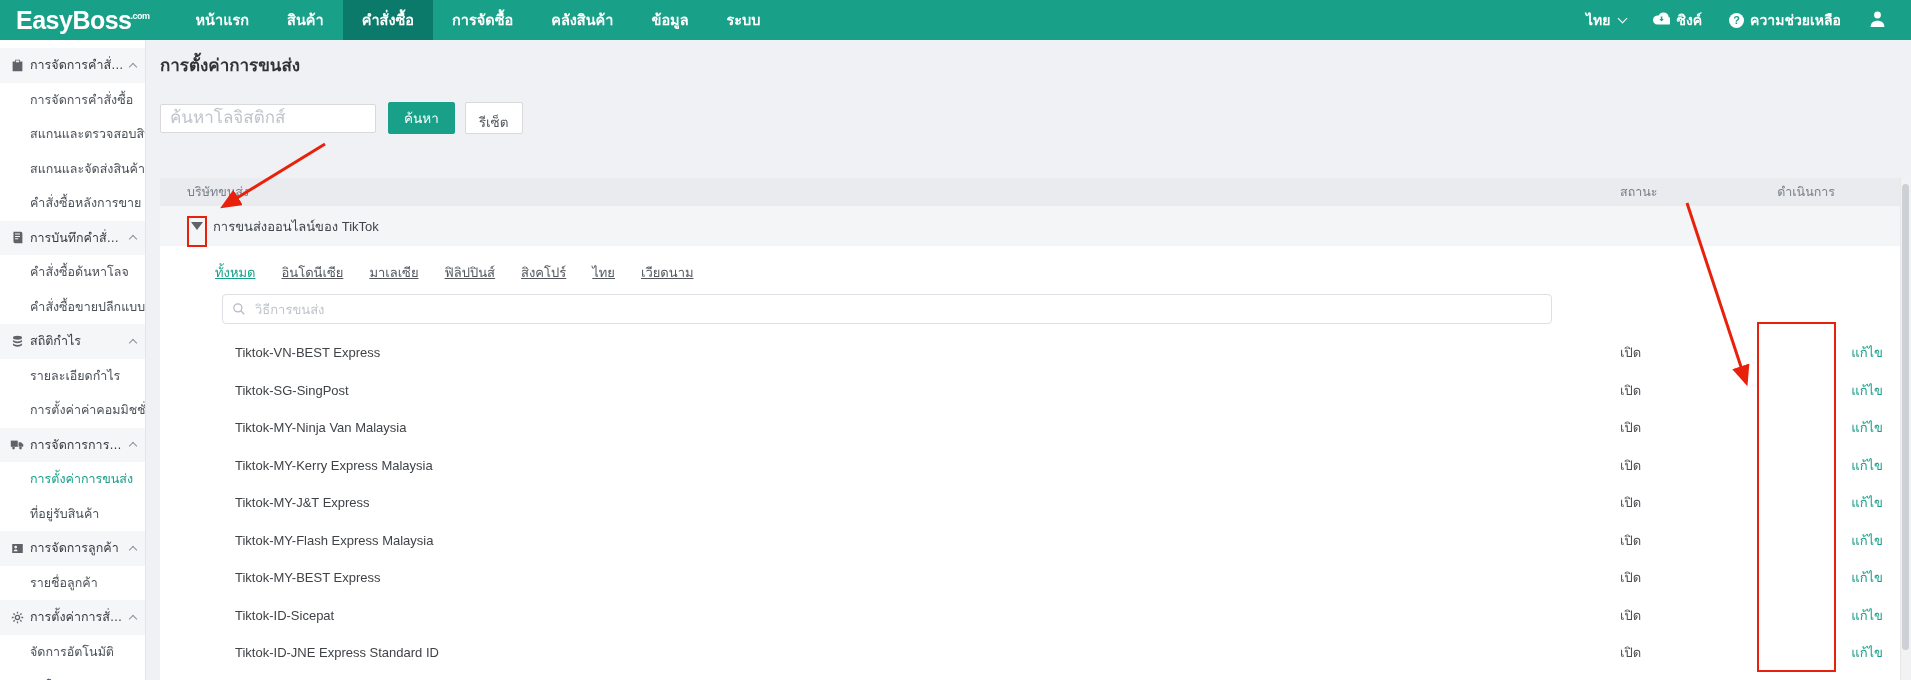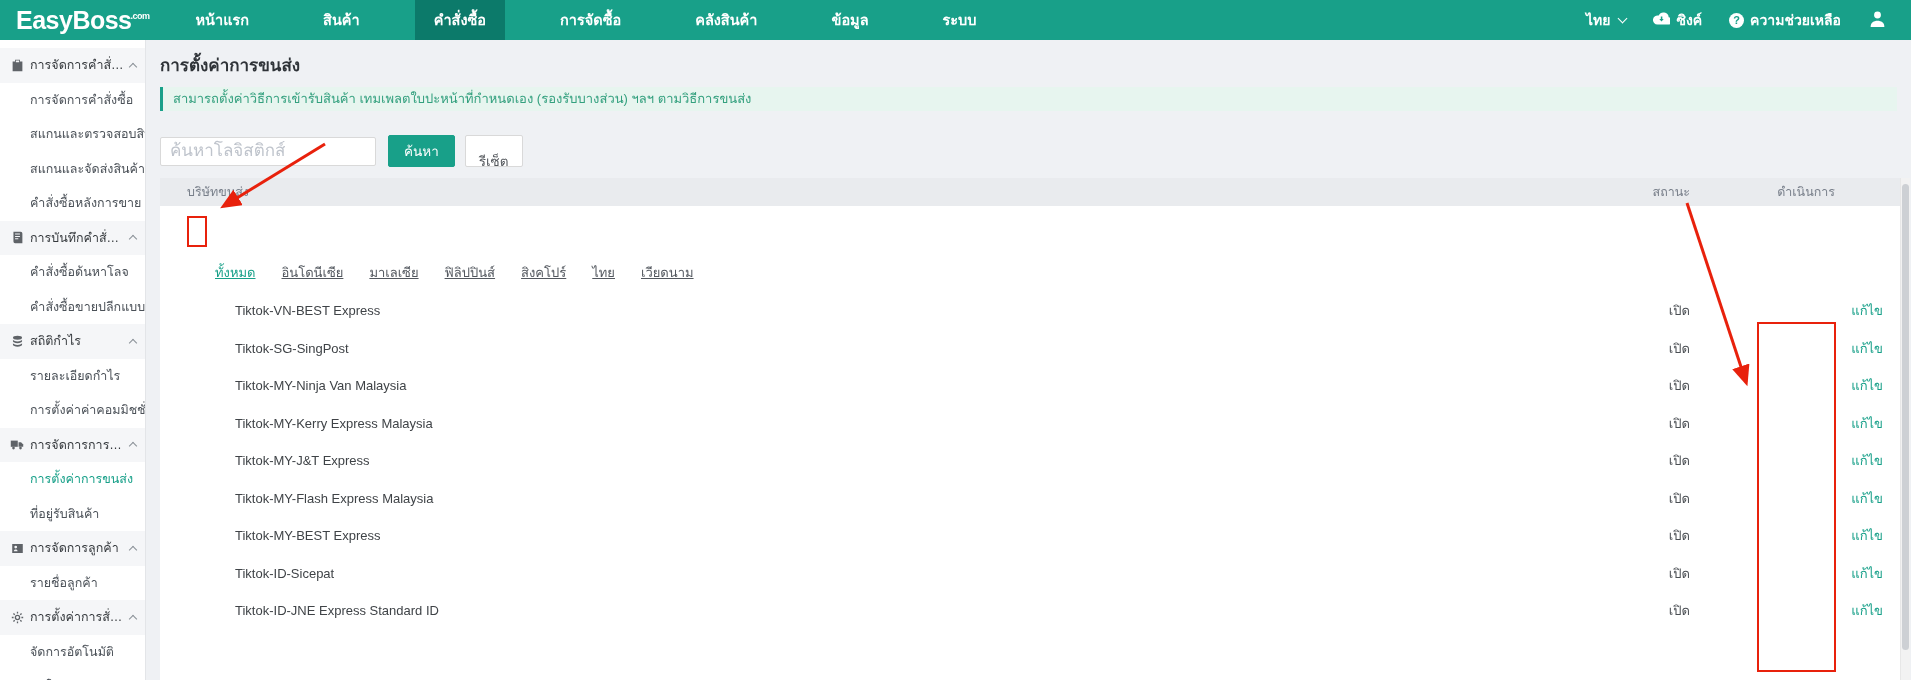--- a/index.html
+++ b/index.html
@@ -8,21 +8,21 @@
   }
   *{box-sizing:border-box; margin:0; padding:0;}
   html,body{width:1911px; height:680px; overflow:hidden;}
   body{font-family:"Liberation Sans", sans-serif; font-size:13px; color:#3c4043; background:#fff; position:relative;}
 
   
   .navbar{position:absolute; top:0; left:0; width:1911px; height:40px; background:var(--brand);
           display:flex; align-items:center; color:#fff; z-index:10;}
   .logo{margin-left:16px; font-size:25px; font-weight:bold; letter-spacing:-0.5px; white-space:nowrap;}
   .logo-com{font-size:9px; font-weight:bold; position:relative; top:-10px; left:-1px;}
-  .nav-menu{display:flex; height:40px; margin-left:26px;gap:36px;}
+  .nav-menu{display:flex; height:40px; margin-left:26px;}
   .nav-item{height:40px; line-height:40px; padding:0 19px; font-size:14.5px; font-weight:600; cursor:pointer; white-space:nowrap;}
   .nav-item.active{background:var(--brand-dark);}
   .nav-right{margin-left:auto; margin-right:24px; display:flex; align-items:center; gap:27px; font-size:14px; font-weight:600;}
   .nav-right .grp{display:flex; align-items:center; gap:6px; cursor:pointer; white-space:nowrap;}
   .chev-down{width:7px; height:7px; border-right:1.6px solid #fff; border-bottom:1.6px solid #fff;
              transform:rotate(45deg); margin-left:3px; margin-top:-4px;}
   .q-circle{width:15px; height:15px; border-radius:50%; background:#fff; color:var(--brand);
             font-size:11px; font-weight:bold; display:flex; align-items:center; justify-content:center;}
 
   
@@ -41,28 +41,28 @@
   .main{position:absolute; top:40px; left:146px; right:0; bottom:0; background:var(--main-bg); overflow:hidden;}
   .page-title{margin:11px 0 0 14px; font-size:17px; font-weight:bold; color:#2f3338;}
   .banner{margin:9px 14px 0 14px; background:var(--banner-bg); border-left:3px solid var(--brand);
           color:var(--banner-text); font-size:13px; padding:5px 10px; height:24px; line-height:14px; display:flex; align-items:center;}
   .search-bar{margin:24px 0 0 14px; display:flex; align-items:center;}
   .search-input{width:216px; height:29px; border:1px solid #d9d9d9; border-radius:2px; padding:0 9px;
                 font-size:17px; color:#333; background:#fff; outline:none; font-family:inherit;}
   input::placeholder{color:#bfc4cc;}
   .btn{height:32px; border-radius:2px; font-size:13.5px; cursor:pointer; font-family:inherit;}
   .btn-primary{margin-left:12px; padding:0 15px; background:var(--brand); border:1px solid var(--brand); color:#fff;}
-  .btn-plain{margin-left:10px; padding:14px 13px; background:#fff; border:1px solid #d9d9d9; color:#53575c;}
+  .btn-plain{margin-left:10px; padding:8px 13px; background:#fff; border:1px solid #d9d9d9; color:#53575c;}
 
   
   .table{position:absolute; top:138px; left:14px; width:1746px; bottom:0; background:#fff;}
   .t-header{position:relative; height:28px; background:var(--hdr-bg); display:flex; align-items:center;
             color:#787f8a; font-size:12.5px;}
   .t-header .c-company{padding-left:27px;}
-  .col-status{position:absolute; left:1460px; width:70px; text-align:right;}
+  .col-status{position:absolute; left:1460px; width:70px; text-align:left;}
   .col-action{position:absolute; left:1597px; width:78px; text-align:right;}
   .t-group{position:relative; height:40px; background:var(--group-bg); display:flex; align-items:center; color:#40454b; font-size:13px;}
   .tri-down{width:0; height:0; border-left:6px solid transparent; border-right:6px solid transparent;
             border-top:8px solid #5f6368; margin-left:31px; cursor:pointer;}
   .t-group .g-label{margin-left:10px;}
   .t-body{position:absolute; top:68px; left:0; right:0; bottom:0; background:#fff; overflow:hidden;}
   .tabs{margin:18px 0 0 55px; display:flex; gap:26px; font-size:13px; color:#53585f; height:18px; line-height:18px;}
   .tab{cursor:pointer; white-space:nowrap;text-decoration:underline;}
   .tab.active{color:var(--brand);}
   .method-search{position:relative; margin:12px 0 0 62px; width:1330px; height:30px;}
@@ -204,46 +204,56 @@
         <span class="lbl">การตั้งค่าการสั่งซื้อ</span>
         <span class="chev-up"></span>
       </div>
       <div class="side-item side-row">จัดการอัตโนมัติ</div>
       <div class="side-item side-row">กฎในการแยกคลังสินค้า</div>
     </div>
 </div>
 
 <div class="main">
   <div class="page-title">การตั้งค่าการขนส่ง</div>
-  <div class="banner">
-      <span>สามารถตั้งค่าวิธีการเข้ารับสินค้า เทมเพลตใบปะหน้าที่กำหนดเอง (รองรับบางส่วน) ฯลฯ ตามวิธีการขนส่ง</span>
-    </div>
 
   <div class="search-bar">
     <input class="search-input" placeholder="ค้นหาโลจิสติกส์" style="">
     <button class="btn btn-primary">ค้นหา</button>
     <button class="btn btn-plain">รีเซ็ต</button>
   </div>
 
   <div class="table">
     <div class="t-header">
       <span class="c-company">บริษัทขนส่ง</span>
       <span class="col-status">สถานะ</span>
       <span class="col-action">ดำเนินการ</span>
+    </div>
+    <div class="t-group">
+      <span class="tri-down"></span>
+      <span class="g-label">การขนส่งออนไลน์ของ TikTok</span>
     </div>
     <div class="t-body">
       <div class="tabs" id="country-tabs">
           <span class="tab active">ทั้งหมด</span>
           <span class="tab">อินโดนีเซีย</span>
           <span class="tab">มาเลเซีย</span>
           <span class="tab">ฟิลิปปินส์</span>
           <span class="tab">สิงคโปร์</span>
           <span class="tab">ไทย</span>
           <span class="tab">เวียดนาม</span>
         </div>
+      <div class="method-search">
+        <span class="mag">
+          <svg width="14" height="14" viewBox="0 0 16 16">
+              <circle cx="6.7" cy="6.7" r="4.6" fill="none" stroke="#b3b9c2" stroke-width="1.4"></circle>
+              <line x1="10.3" y1="10.3" x2="14" y2="14" stroke="#b3b9c2" stroke-width="1.4"></line>
+            </svg>
+        </span>
+        <input placeholder="วิธีการขนส่ง" style="">
+      </div>
       <div class="rows" id="carrier-rows">
           <div class="t-row">
             <span class="name">Tiktok-VN-BEST Express</span>
             <span class="status col-status">เปิด</span>
             <span class="action col-action">แก้ไข</span>
           </div>
           <div class="t-row">
             <span class="name">Tiktok-SG-SingPost</span>
             <span class="status col-status">เปิด</span>
             <span class="action col-action">แก้ไข</span>

